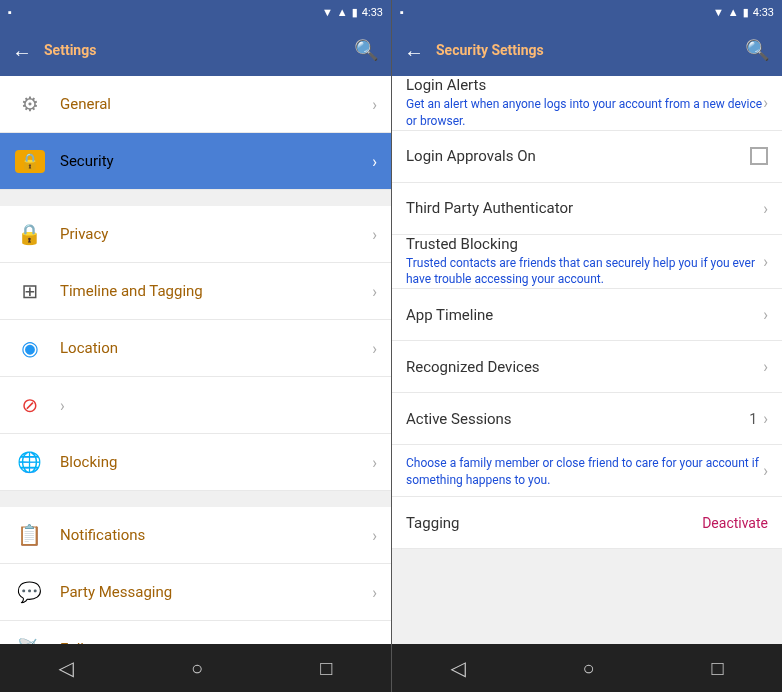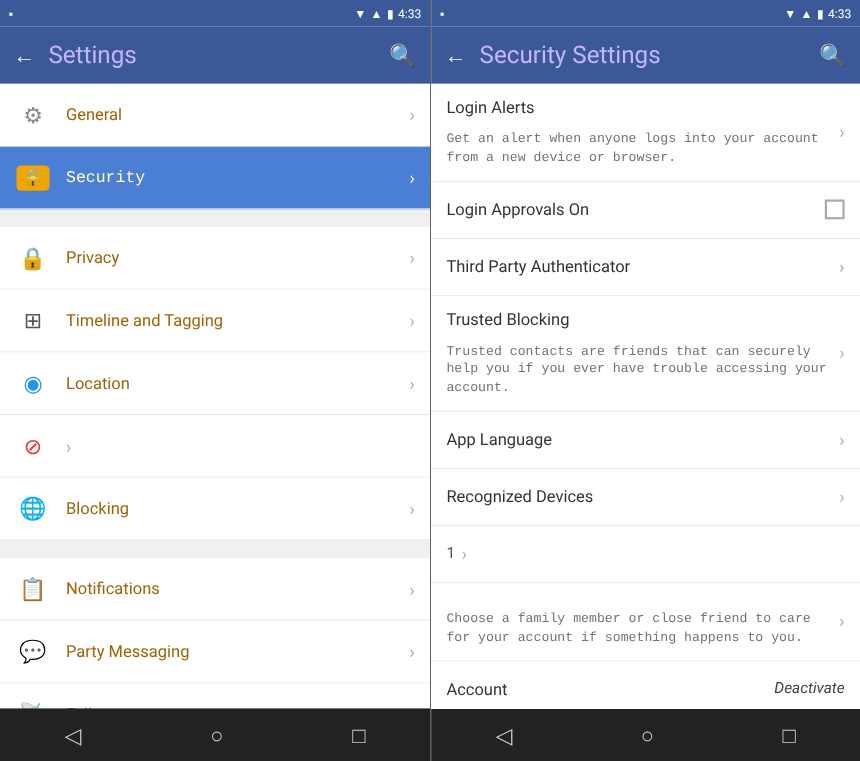--- a/index.html
+++ b/index.html
@@ -39,23 +39,23 @@
     .top-bar {
       height: 52px;
       background: #3b5998;
       display: flex;
       align-items: center;
       padding: 0 12px;
       gap: 12px;
     }
     .top-bar-title {
       flex: 1;
-      color: #c4b5fd;
-      font-size: 22px;
-      font-weight: 400;
+      color: #fdba74;
+      font-size: 14px;
+      font-weight: 700;
     }
     .top-bar-icon {
       color: #fff;
       font-size: 20px;
       cursor: pointer;
     }
 
     
     .settings-list {
       flex: 1;
@@ -71,22 +71,21 @@
       align-items: center;
       padding: 12px 14px;
       border-bottom: 1px solid #e8e8e8;
       cursor: pointer;
       min-height: 52px;
     }
     .settings-item.active {
       background: #4a7fd4;
     }
     .settings-item.active .settings-item-label {
-      color: #fef9c3;
-      font-family: Liberation Mono, monospace;
+      color: #000000;
     }
     .settings-item.active .chevron { color: #fff; }
     .settings-item-icon {
       width: 32px;
       height: 32px;
       margin-right: 14px;
       display: flex;
       align-items: center;
       justify-content: center;
       flex-shrink: 0;
@@ -130,39 +129,38 @@
     
     .security-list {
       flex: 1;
       overflow-y: auto;
       background: #f0f0f0;
     }
     .security-item {
       background: #fff;
       display: flex;
       align-items: center;
-      padding: 12px 14px;
+      padding: 0 14px;
       border-bottom: 1px solid #e8e8e8;
       cursor: pointer;
       min-height: 52px;
     }
     .security-item-content {
       flex: 1;
     }
     .security-item-title {
       font-size: 15px;
       color: #333;
       font-weight: 400;
     }
     .security-item-subtitle {
       font-size: 12px;
-      color: #737373;
-      margin-top: 12px;
+      color: #1d4ed8;
+      margin-top: 2px;
       line-height: 1.4;
-      font-family: Liberation Mono, monospace;
     }
     .security-item-right {
       display: flex;
       align-items: center;
       gap: 6px;
       color: #aaa;
       font-size: 14px;
     }
     .security-chevron {
       color: #aaa;
@@ -173,24 +171,23 @@
     .checkbox {
       width: 18px;
       height: 18px;
       border: 2px solid #aaa;
       background: #fff;
       flex-shrink: 0;
     }
 
     
     .deactivate-link {
-      color: #404040;
+      color: #be185d;
       font-size: 14px;
       cursor: pointer;
-      font-style: italic;
     }
 
     
     .icon-gear { color: #888; }
 
     .settings-group-gap {
       height: 8px;
       background: #f0f0f0;
     }
   </style>
@@ -347,55 +344,58 @@
         <div class="security-item-title">Trusted Blocking</div>
         <div class="security-item-subtitle">Trusted contacts are friends that can securely help you if you ever have trouble accessing your account.</div>
       </div>
       <div class="security-item-right">
         <span class="security-chevron">›</span>
       </div>
     </div>
 
     <div class="security-item">
       <div class="security-item-content">
-        <div class="security-item-title">App Language</div>
+        <div class="security-item-title">App Timeline</div>
       </div>
       <div class="security-item-right">
         <span class="security-chevron">›</span>
       </div>
     </div>
 
     <div class="security-item">
       <div class="security-item-content">
         <div class="security-item-title">Recognized Devices</div>
       </div>
       <div class="security-item-right">
         <span class="security-chevron">›</span>
       </div>
     </div>
 
     <div class="security-item">
+      <div class="security-item-content">
+        <div class="security-item-title">Active Sessions</div>
+      </div>
       <div class="security-item-right">
         <span style="color:#555; font-size:14px;">1</span>
         <span class="security-chevron">›</span>
       </div>
     </div>
 
     <div class="security-item">
       <div class="security-item-content">
         <div class="security-item-subtitle">Choose a family member or close friend to care for your account if something happens to you.</div>
       </div>
       <div class="security-item-right">
         <span class="security-chevron">›</span>
       </div>
     </div>
 
     <div class="security-item">
       <div class="security-item-content">
-        <div class="security-item-title">Account</div>
+        <div class="security-item-title">Tagging</div>
       </div>
       <div class="security-item-right">
         <span class="deactivate-link">Deactivate</span>
       </div>
     </div>
 
   </div>
 
   <div class="bottom-nav">
     <span class="nav-btn">◁</span>

